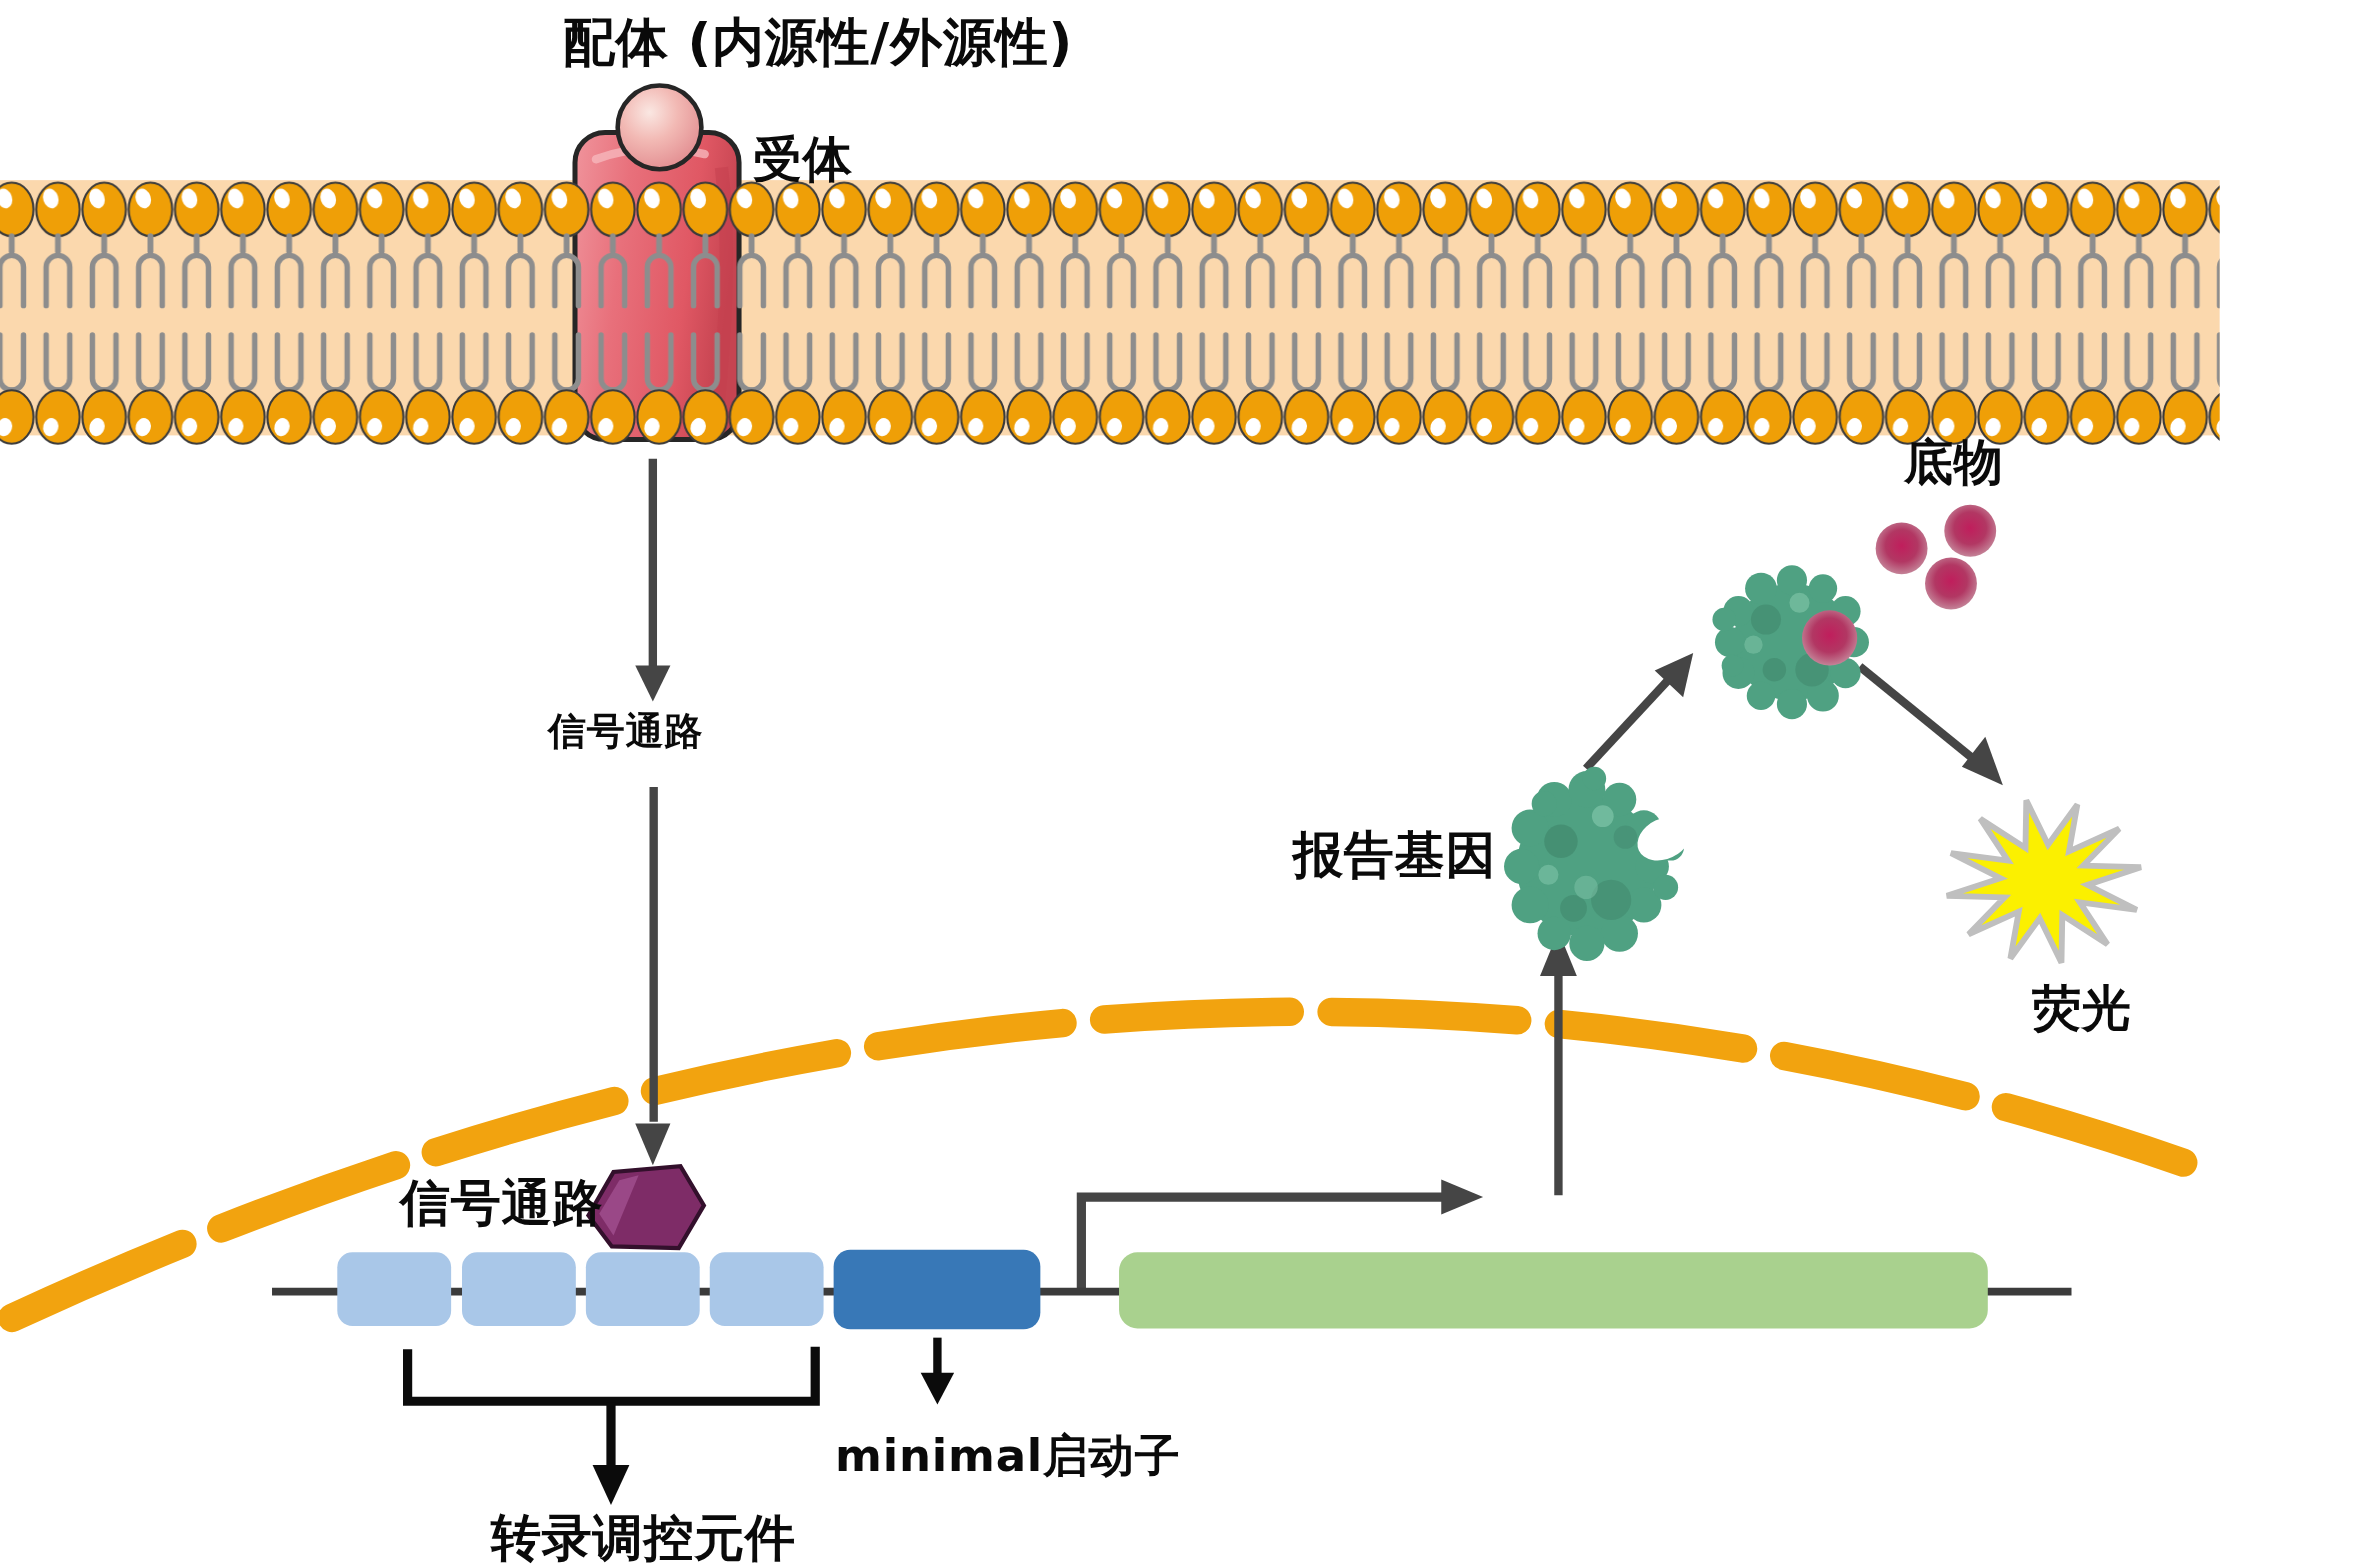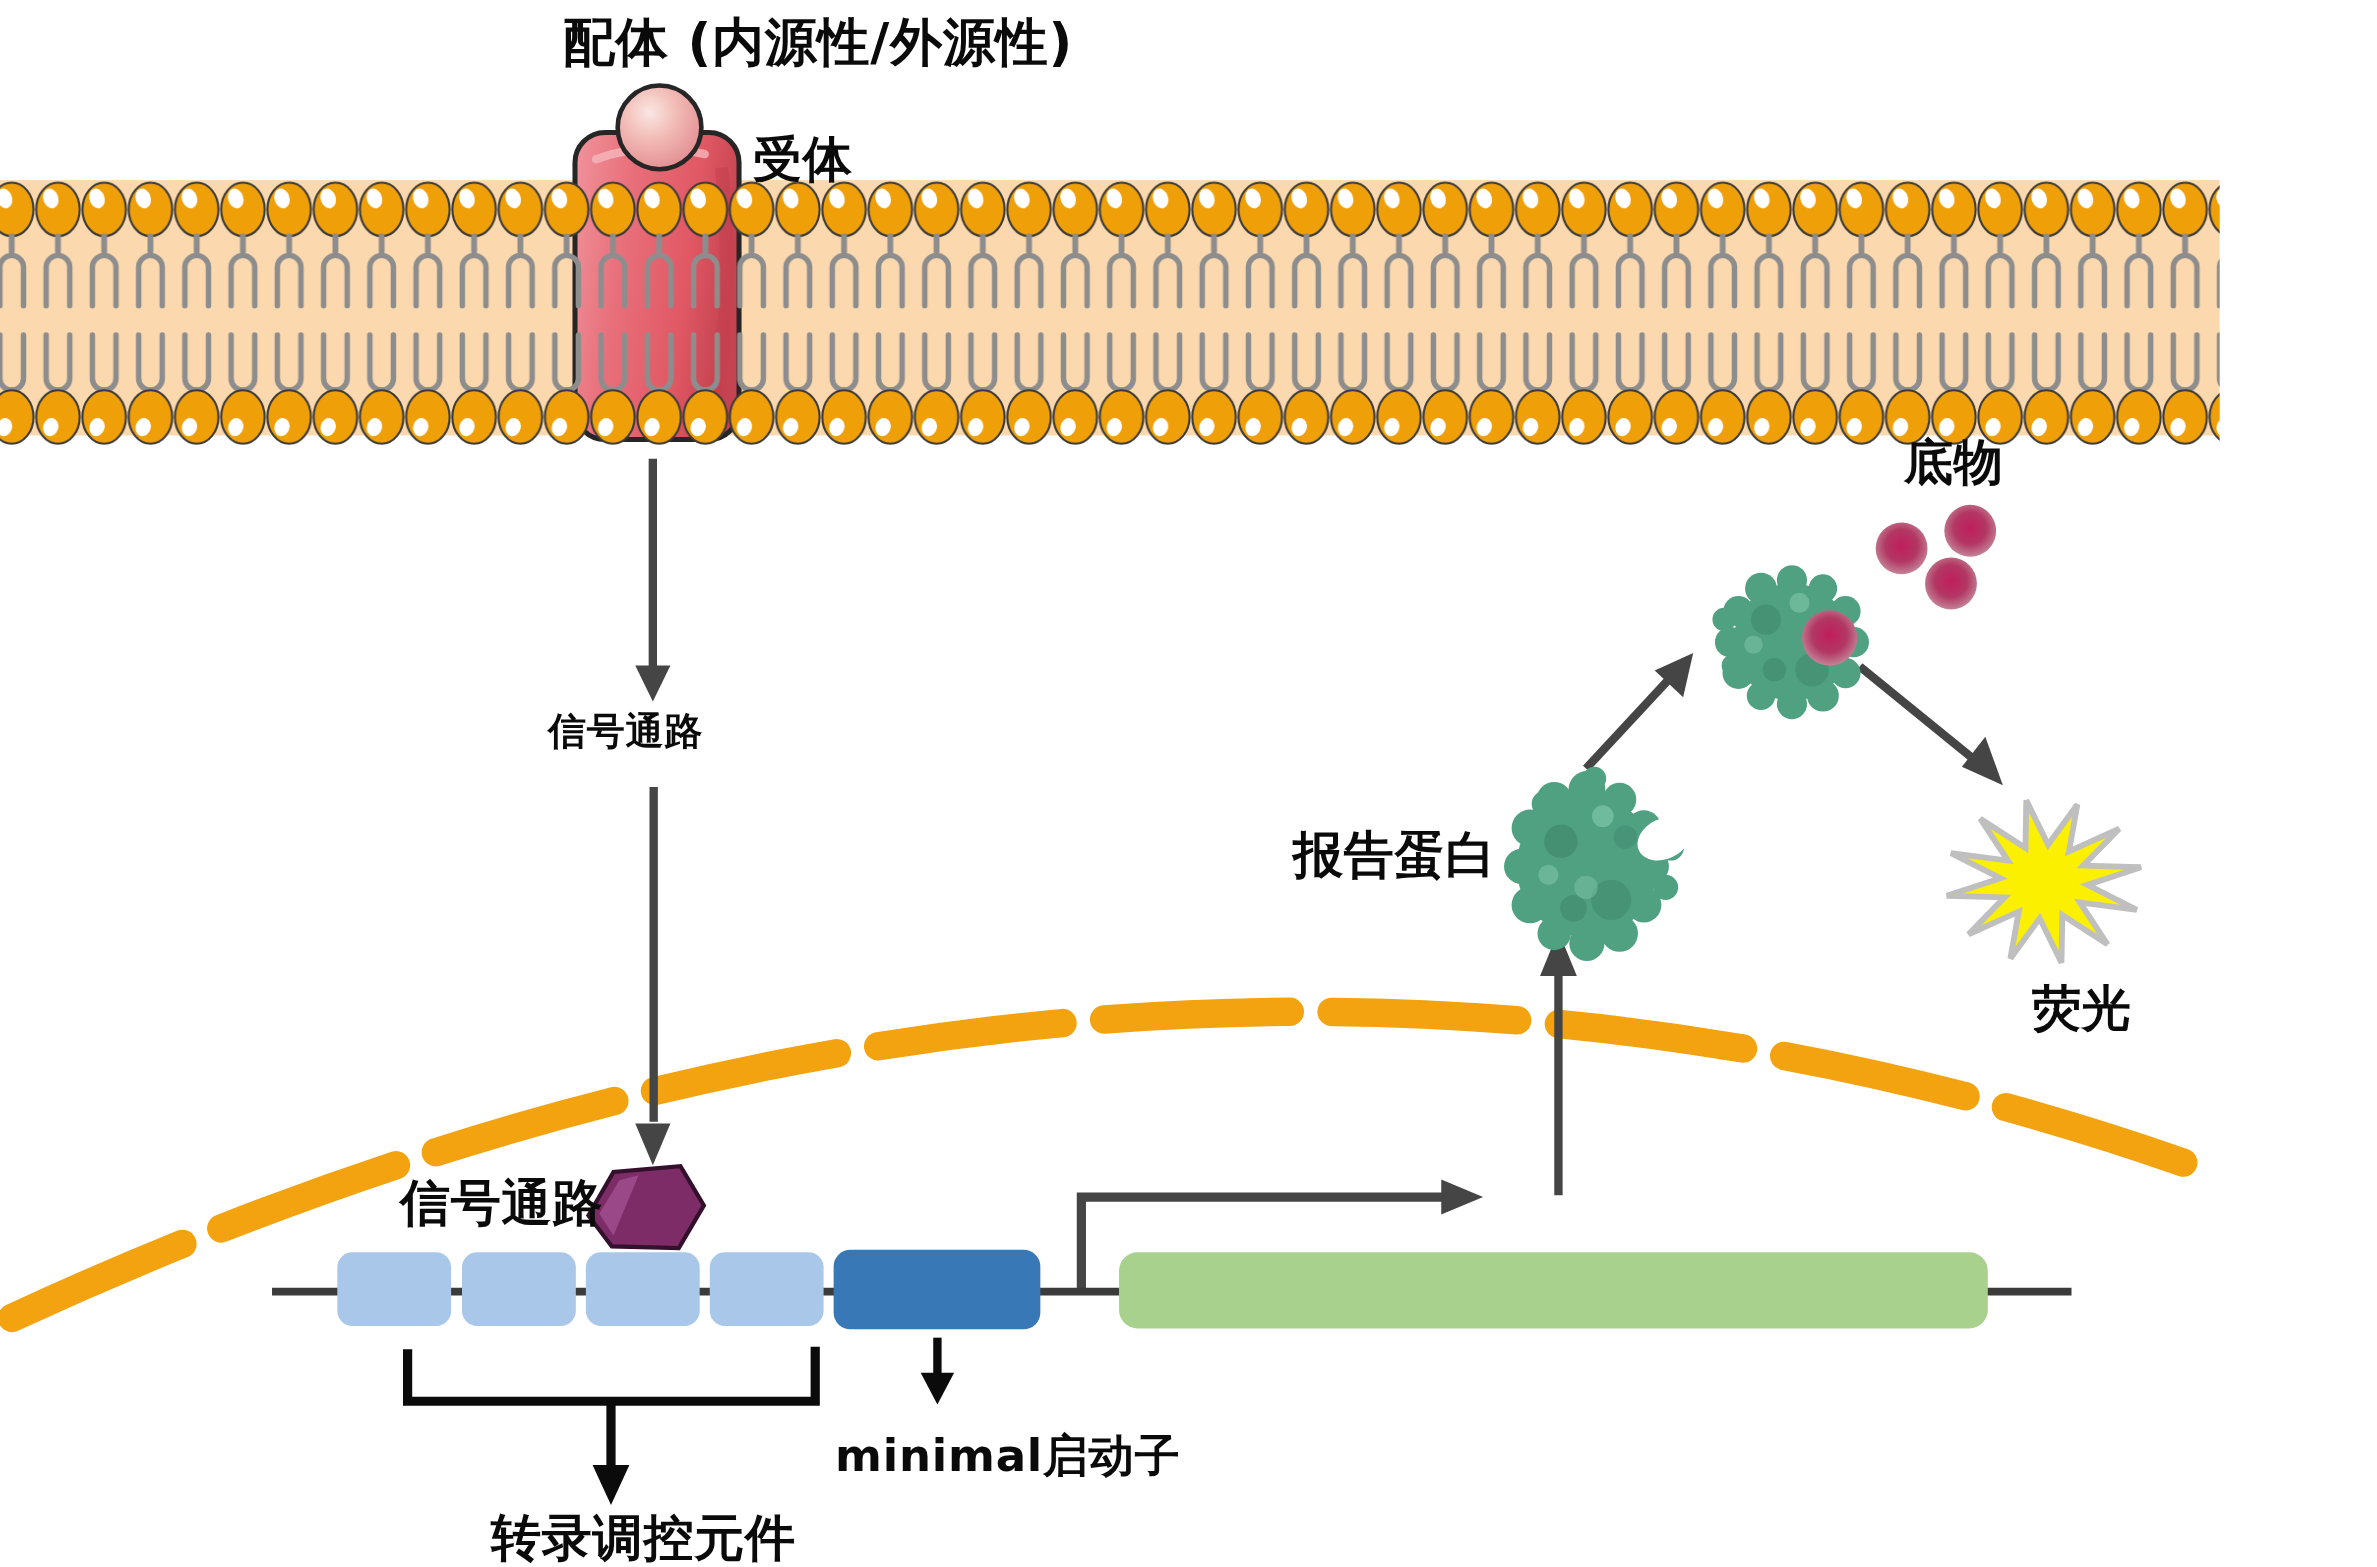--- a/index.html
+++ b/index.html
@@ -199,18 +199,18 @@
 
   <polygon points="2558,1036 2494,1057 2553,1087 2485,1078 2518,1128 2464,1093 2463,1150 2437,1097 2402,1145 2412,1089 2352,1116 2395,1072 2326,1070 2390,1049 2331,1019 2399,1028 2366,978 2420,1013 2421,956 2447,1009 2482,961 2472,1017 2532,990 2489,1034" style="fill:var(--c-star-fill);stroke:var(--c-star-outline)" stroke-width="7" stroke-linejoin="miter"></polygon>
 </svg>
 
 <div class="lbl lbl-ligand">配体 (内源性/外源性)</div>
 <div class="lbl lbl-receptor">受体</div>
 <div class="lbl lbl-signal">信号通路</div>
 <div class="lbl lbl-tf">信号通路</div>
 <div class="lbl lbl-tre">转录调控元件</div>
 <div class="lbl lbl-minimal">minimal启动子</div>
-<div class="lbl lbl-reporter-protein">报告蛋白</div>
+<div class="lbl lbl-reporter-protein">报告基因</div>
 <div class="lbl lbl-substrate">底物</div>
 <div class="lbl lbl-fluor">荧光</div>
 
 </div>
 
 
 </body></html>

